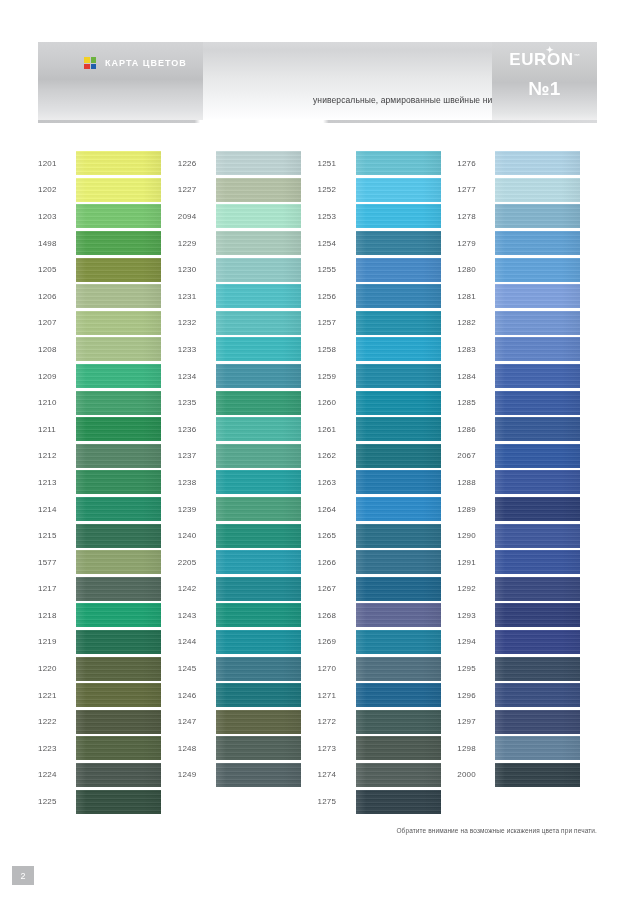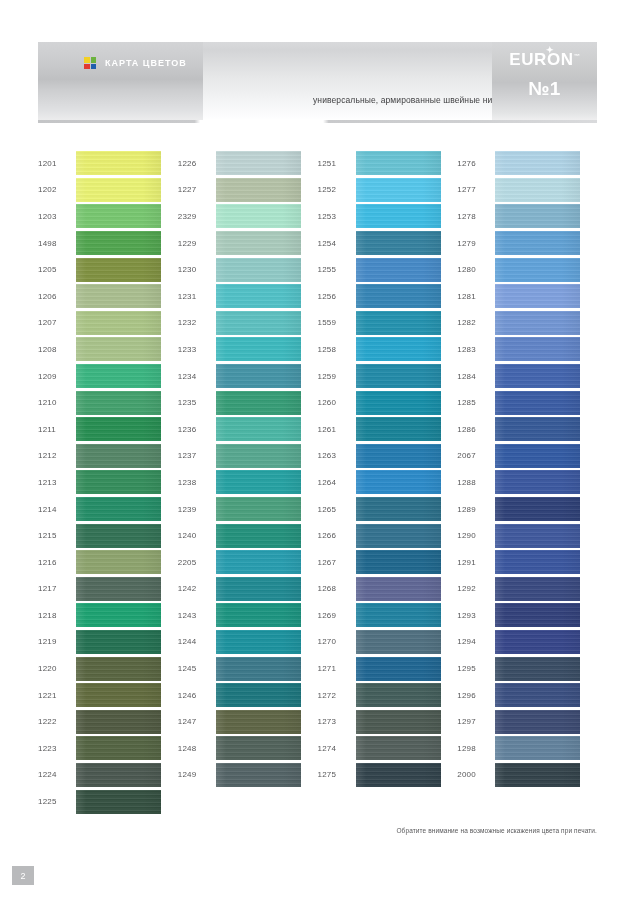--- a/index.html
+++ b/index.html
@@ -298,21 +298,21 @@
       </div>
       <div class="row">
         <span class="code">1214</span>
         <span class="swatch" style="background: rgb(28, 138, 98);"></span>
       </div>
       <div class="row">
         <span class="code">1215</span>
         <span class="swatch" style="background: rgb(43, 109, 79);"></span>
       </div>
       <div class="row">
-        <span class="code">1216</span>
+        <span class="code">1577</span>
         <span class="swatch" style="background: rgb(138, 161, 105);"></span>
       </div>
       <div class="row">
         <span class="code">1217</span>
         <span class="swatch" style="background: rgb(75, 100, 87);"></span>
       </div>
       <div class="row">
         <span class="code">1218</span>
         <span class="swatch" style="background: rgb(20, 160, 109);"></span>
       </div>
@@ -348,21 +348,21 @@
     <div class="col">
       <div class="row">
         <span class="code">1226</span>
         <span class="swatch" style="background: rgb(189, 211, 211);"></span>
       </div>
       <div class="row">
         <span class="code">1227</span>
         <span class="swatch" style="background: rgb(179, 193, 165);"></span>
       </div>
       <div class="row">
-        <span class="code">2329</span>
+        <span class="code">2094</span>
         <span class="swatch" style="background: rgb(169, 230, 204);"></span>
       </div>
       <div class="row">
         <span class="code">1229</span>
         <span class="swatch" style="background: rgb(168, 202, 187);"></span>
       </div>
       <div class="row">
         <span class="code">1230</span>
         <span class="swatch" style="background: rgb(141, 201, 197);"></span>
       </div>
@@ -462,40 +462,44 @@
       </div>
       <div class="row">
         <span class="code">1255</span>
         <span class="swatch" style="background: rgb(63, 134, 198);"></span>
       </div>
       <div class="row">
         <span class="code">1256</span>
         <span class="swatch" style="background: rgb(46, 129, 180);"></span>
       </div>
       <div class="row">
-        <span class="code">1559</span>
+        <span class="code">1257</span>
         <span class="swatch" style="background: rgb(28, 143, 173);"></span>
       </div>
       <div class="row">
         <span class="code">1258</span>
         <span class="swatch" style="background: rgb(31, 164, 205);"></span>
       </div>
       <div class="row">
         <span class="code">1259</span>
         <span class="swatch" style="background: rgb(26, 135, 166);"></span>
       </div>
       <div class="row">
         <span class="code">1260</span>
         <span class="swatch" style="background: rgb(14, 139, 166);"></span>
       </div>
       <div class="row">
         <span class="code">1261</span>
         <span class="swatch" style="background: rgb(16, 127, 149);"></span>
       </div>
       <div class="row">
+        <span class="code">1262</span>
+        <span class="swatch" style="background: rgb(21, 112, 127);"></span>
+      </div>
+      <div class="row">
         <span class="code">1263</span>
         <span class="swatch" style="background: rgb(28, 119, 174);"></span>
       </div>
       <div class="row">
         <span class="code">1264</span>
         <span class="swatch" style="background: rgb(36, 135, 200);"></span>
       </div>
       <div class="row">
         <span class="code">1265</span>
         <span class="swatch" style="background: rgb(36, 107, 134);"></span>

